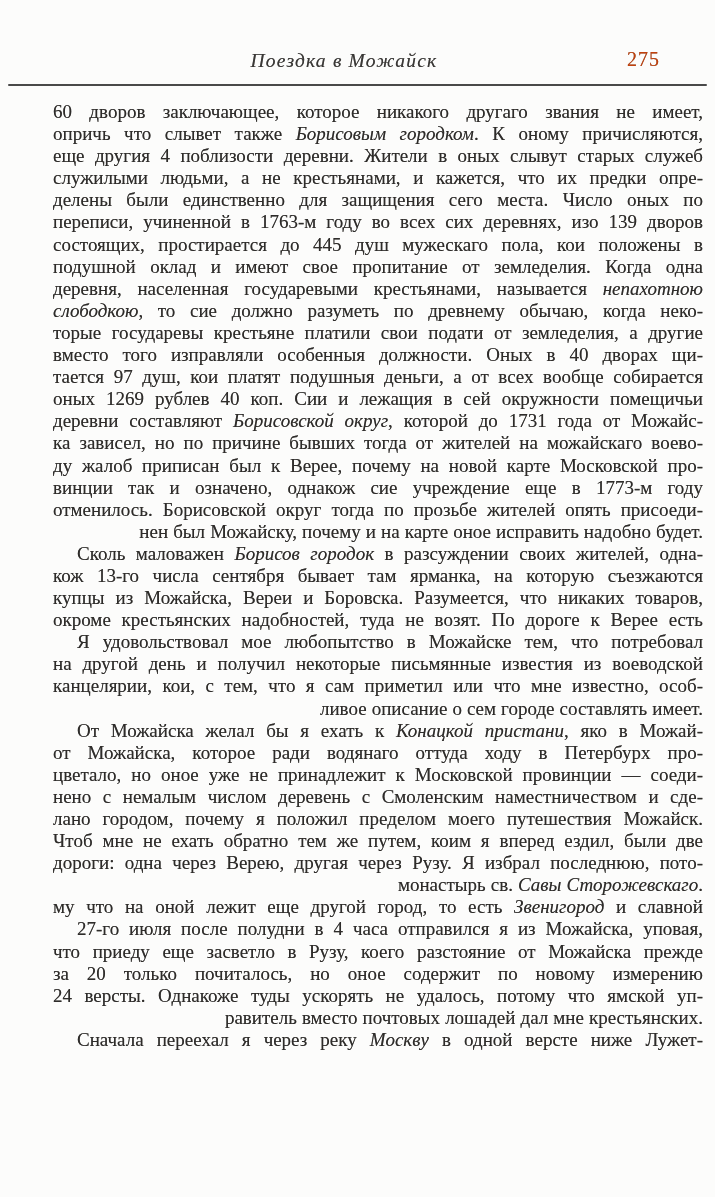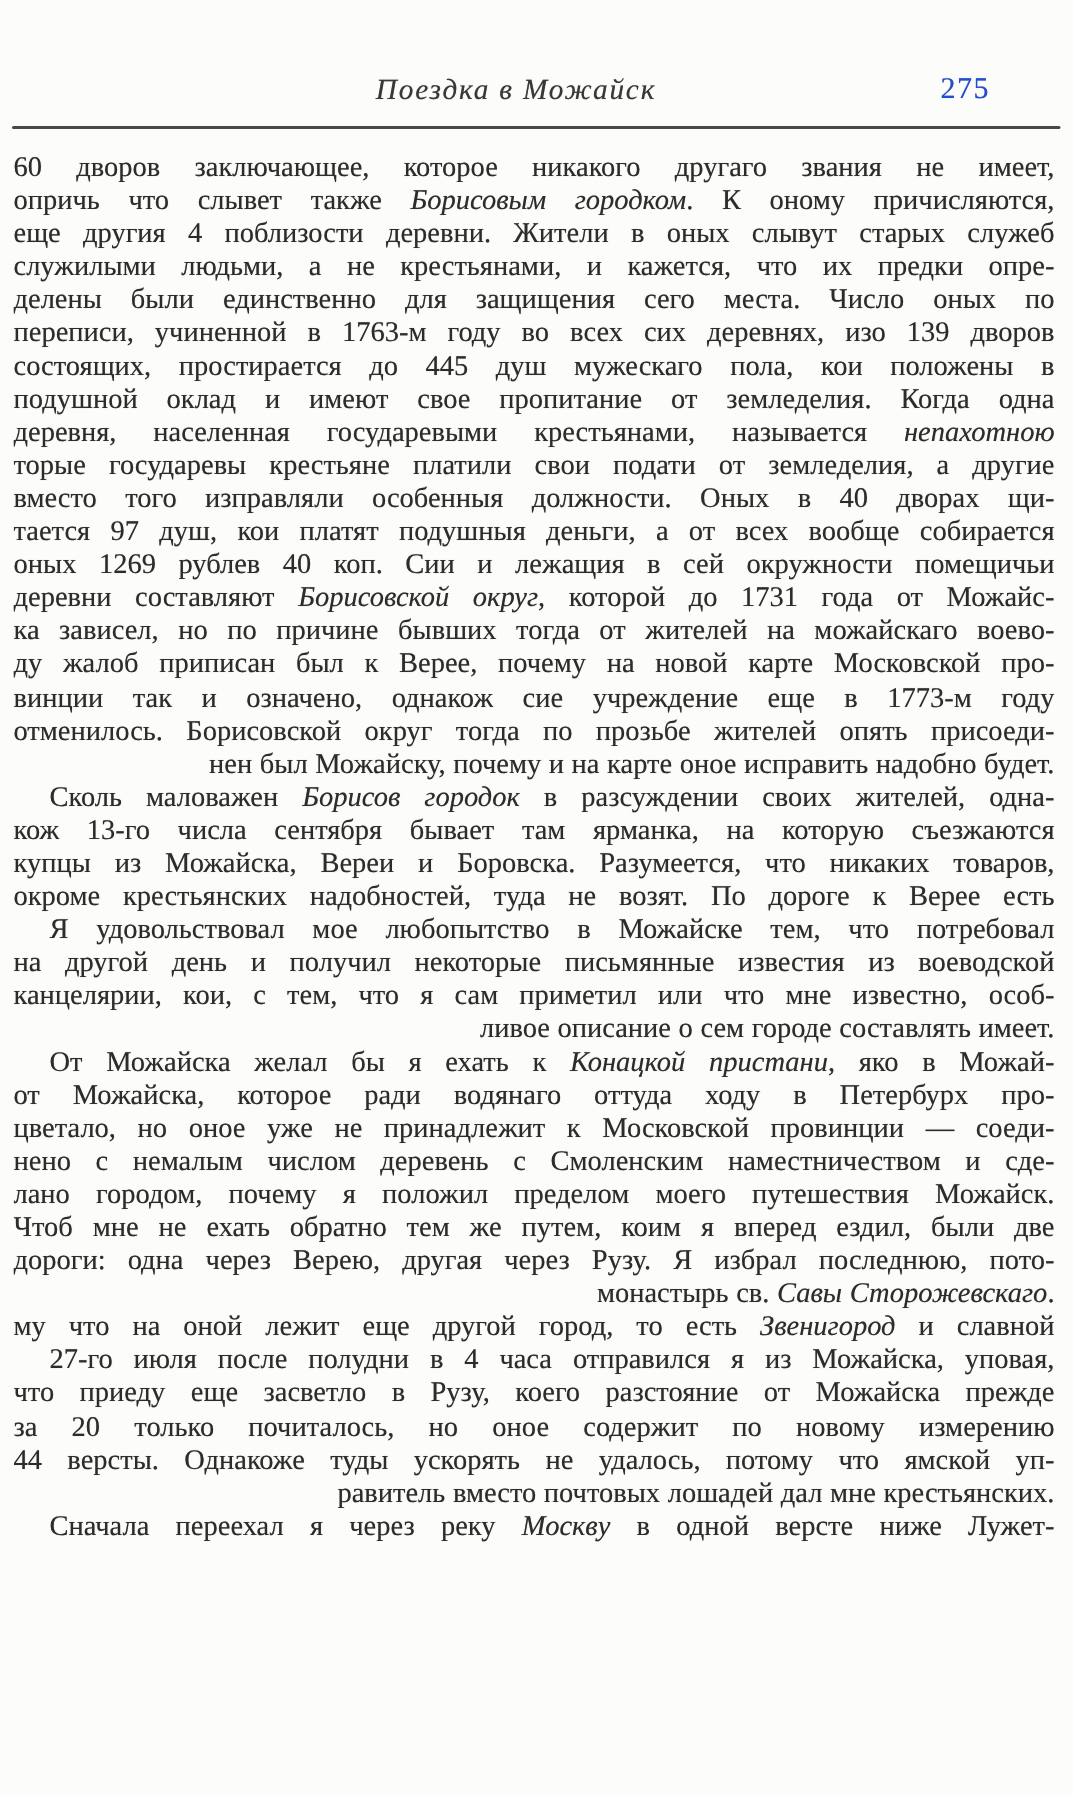--- a/index.html
+++ b/index.html
@@ -26,21 +26,21 @@
     font-style: italic;
     font-size: 19.5px;
     letter-spacing: 1.2px;
     color: #3a3836;
   }
   .head-pagenum {
     position: absolute;
     right: 44px; top: -2px;
     font-size: 20px;
     letter-spacing: 1px;
-    color: #1d4ed8;
+    color: #c2410c;
   }
   .head-rule {
     position: absolute;
     top: 84px; left: 8px; right: 8px;
     height: 2px;
     background: var(--rule, #494949);
     border-radius: 1px;
   }
   
   .text-block {
@@ -51,21 +51,21 @@
     text-rendering: optimizeLegibility;
   }
   .para { margin: 0; padding: 0; }
   .line {
     height: 22.1px;
     overflow: hidden;
     text-align: right;
     white-space: normal;
     word-spacing: 0.3px;
   }
-  .line.just { text-align: justify; text-align-last: justify; text-justify: inter-word; }
+  .line.just { text-align: justify; text-align-last: justify; text-justify: inter-word; margin-left: 44px; }
   .line.just::after { content: ""; display: inline-block; width: 100%; height: 0; }
   .line.indent { text-indent: 24px; }
   .line em { }
   
   .text-block, .head-title, .head-pagenum {
     text-shadow: 0 0 0.5px rgba(46, 44, 42, 0.55);
   }
 </style>
 </head>
 <body style="--paper: #fcfcfb; --ink: #2e2c2a; --rule: #494949;">
@@ -80,20 +80,21 @@
     <div class="para">
       <div class="line just"><span>60 дворов заключающее, которое никакого другаго звания не имеет,</span></div>
       <div class="line just"><span>опричь что слывет также </span><em>Борисовым городком</em><span>. К оному причисляются,</span></div>
       <div class="line just"><span>еще другия 4 поблизости деревни. Жители в оных слывут старых служеб</span></div>
       <div class="line just"><span>служилыми людьми, а не крестьянами, и кажется, что их предки опре-</span></div>
       <div class="line just"><span>делены были единственно для защищения сего места. Число оных по</span></div>
       <div class="line just"><span>переписи, учиненной в 1763-м году во всех сих деревнях, изо 139 дворов</span></div>
       <div class="line just"><span>состоящих, простирается до 445 душ мужескаго пола, кои положены в</span></div>
       <div class="line just"><span>подушной оклад и имеют свое пропитание от земледелия. Когда одна</span></div>
       <div class="line just"><span>деревня, населенная государевыми крестьянами, называется </span><em>непахотною</em></div>
+      <div class="line just"><em>слободкою</em><span>, то сие должно разуметь по древнему обычаю, когда неко-</span></div>
       <div class="line just"><span>торые государевы крестьяне платили свои подати от земледелия, а другие</span></div>
       <div class="line just"><span>вместо того изправляли особенныя должности. Оных в 40 дворах щи-</span></div>
       <div class="line just"><span>тается 97 душ, кои платят подушныя деньги, а от всех вообще собирается</span></div>
       <div class="line just"><span>оных 1269 рублев 40 коп. Сии и лежащия в сей окружности помещичьи</span></div>
       <div class="line just"><span>деревни составляют </span><em>Борисовской округ</em><span>, которой до 1731 года от Можайс-</span></div>
       <div class="line just"><span>ка зависел, но по причине бывших тогда от жителей на можайскаго воево-</span></div>
       <div class="line just"><span>ду жалоб приписан был к Верее, почему на новой карте Московской про-</span></div>
       <div class="line just"><span>винции так и означено, однакож сие учреждение еще в 1773-м году</span></div>
       <div class="line just"><span>отменилось. Борисовской округ тогда по прозьбе жителей опять присоеди-</span></div>
       <div class="line"><span>нен был Можайску, почему и на карте оное исправить надобно будет.</span></div>
@@ -118,19 +119,19 @@
       <div class="line just"><span>лано городом, почему я положил пределом моего путешествия Можайск.</span></div>
       <div class="line just"><span>Чтоб мне не ехать обратно тем же путем, коим я вперед ездил, были две</span></div>
       <div class="line just"><span>дороги: одна через Верею, другая через Рузу. Я избрал последнюю, пото-</span></div>
       <div class="line"><span>монастырь св. </span><em>Савы Сторожевскаго</em><span>.</span></div>
       <div class="line just"><span>му что на оной лежит еще другой город, то есть </span><em>Звенигород</em><span> и славной</span></div>
     </div>
     <div class="para">
       <div class="line just indent"><span>27-го июля после полудни в 4 часа отправился я из Можайска, уповая,</span></div>
       <div class="line just"><span>что приеду еще засветло в Рузу, коего разстояние от Можайска прежде</span></div>
       <div class="line just"><span>за 20 только почиталось, но оное содержит по новому измерению</span></div>
-      <div class="line just"><span>44 версты. Однакоже туды ускорять не удалось, потому что ямской уп-</span></div>
+      <div class="line just"><span>24 версты. Однакоже туды ускорять не удалось, потому что ямской уп-</span></div>
       <div class="line"><span>равитель вместо почтовых лошадей дал мне крестьянских.</span></div>
     </div>
     <div class="para">
       <div class="line just indent"><span>Сначала переехал я через реку </span><em>Москву</em><span> в одной версте ниже Лужет-</span></div>
     </div>
   </div>
 
 </body></html>

